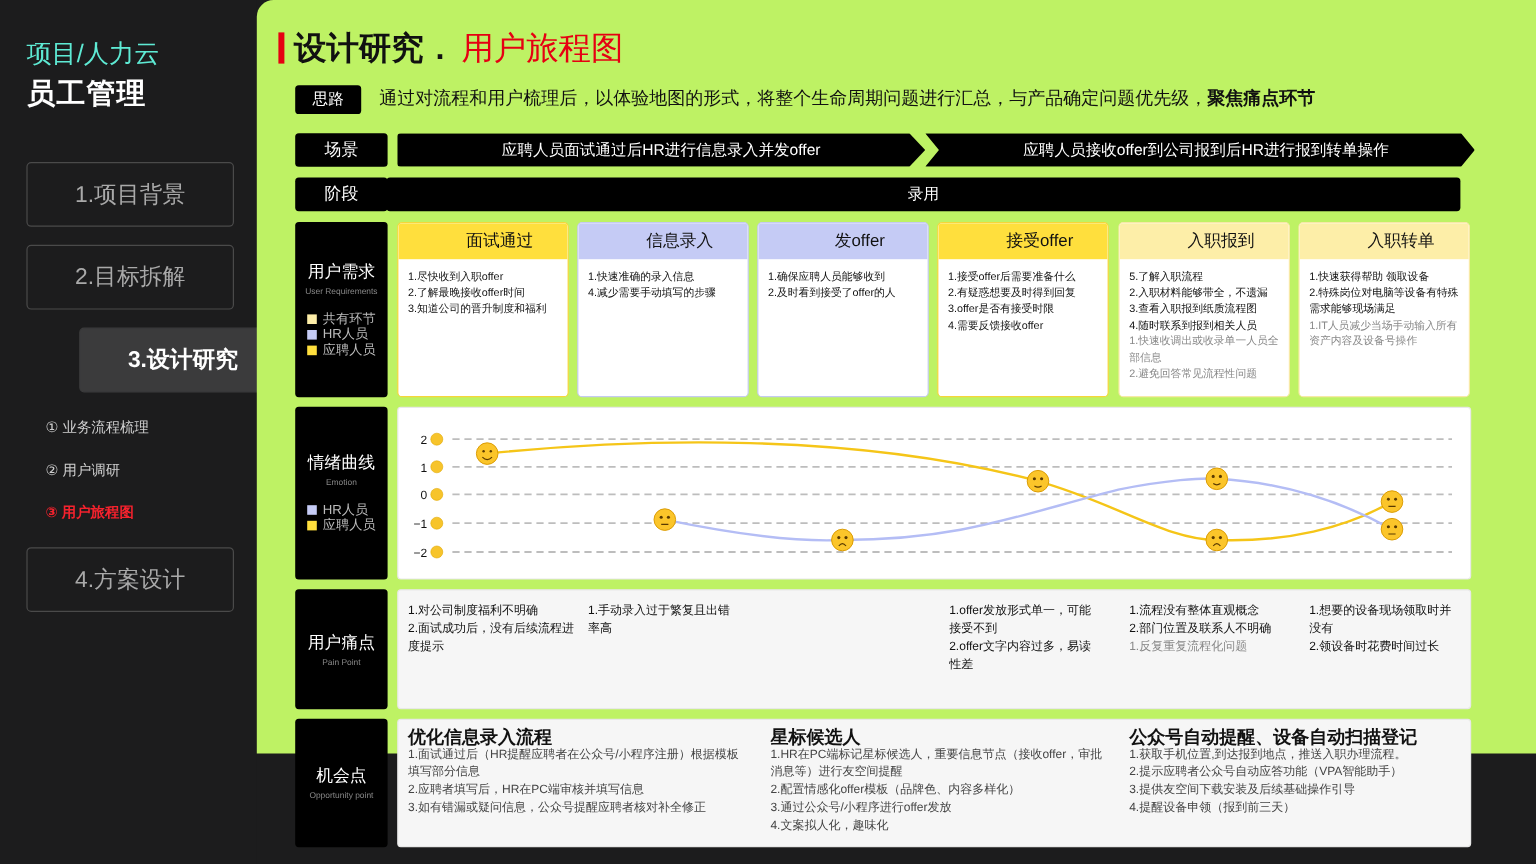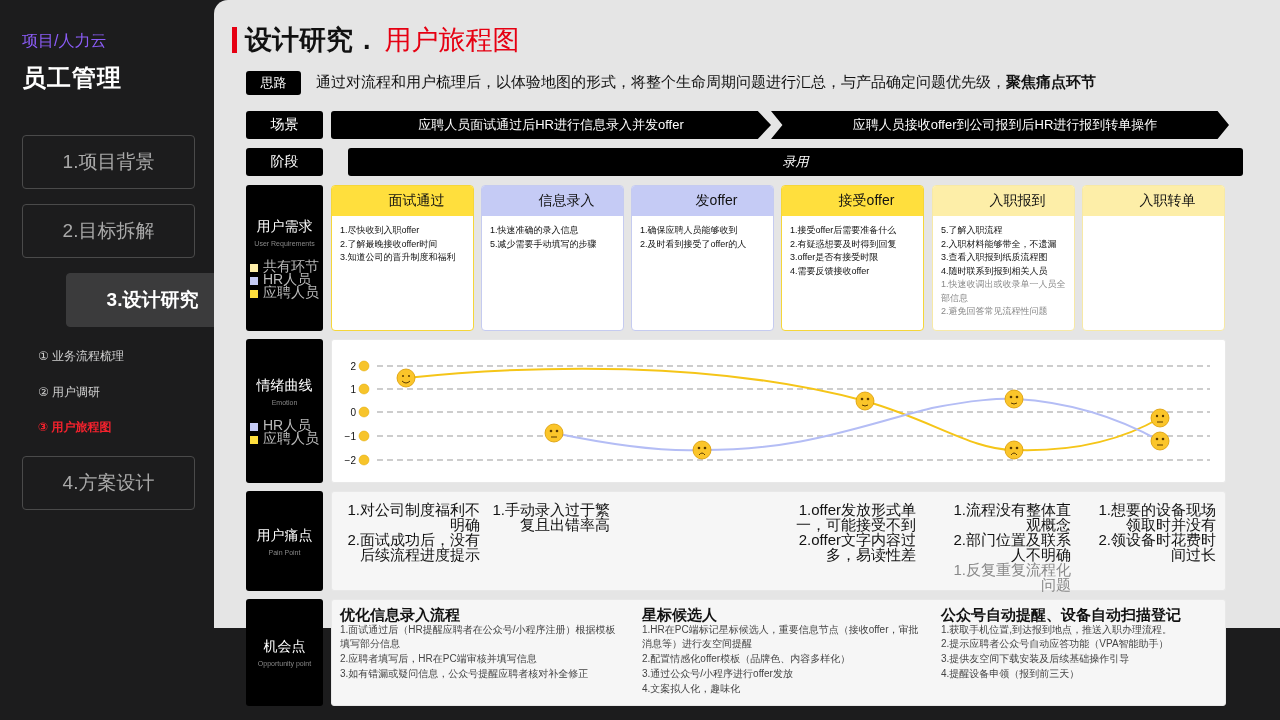--- a/index.html
+++ b/index.html
@@ -1,51 +1,51 @@
 <!DOCTYPE html>
 <html><head>
 <meta charset="utf-8">
 <style>
   * { box-sizing: border-box; margin: 0; padding: 0; }
   html, body { width: 1280px; height: 720px; overflow: hidden; background: #1c1c1d; font-family: "Liberation Sans", "DejaVu Sans", sans-serif; }
   .sidebar { position: absolute; left: 0; top: 0; width: 214px; height: 720px; background: #1c1c1d; }
-  .breadcrumb { position: absolute; left: 22px; top: 31px; color: #8b5cf6; font-size: 16px; }
+  .breadcrumb { position: absolute; left: 22px; top: 31px; color: #5eead4; font-size: 21px; }
   .proj-title { position: absolute; left: 22px; top: 62px; color: #fff; font-size: 24px; font-weight: bold; letter-spacing: 1px; }
   .nav-btn { position: absolute; left: 22px; width: 173px; height: 54px; border: 1px solid #4a4a4a; border-radius: 4px; color: #a9a9a9; font-size: 19px; display: flex; align-items: center; justify-content: center; }
   .nav-btn.active { background: #3b3b3c; border-color: #3b3b3c; color: #fff; font-weight: bold; margin-left: 44px; }
   .sub-item { position: absolute; left: 38px; font-size: 12px; color: #cfcfcf; }
   .sub-item.active { color: #f5222d; font-weight: bold; }
 
-  .main { position: absolute; left: 214px; top: 0; width: 1066px; height: 628px; background: #e5e5e5; border-radius: 14px 0 0 0; }
+  .main { position: absolute; left: 214px; top: 0; width: 1066px; height: 628px; background: #bef264; border-radius: 14px 0 0 0; }
   .page-title { position: absolute; left: 18px; top: 22px; font-size: 27px; font-weight: bold; color: #111; display: flex; align-items: center; }
   .page-title .bar { width: 5px; height: 26px; background: #e60012; margin-right: 8px; }
   .page-title .accent { color: #e60012; font-weight: normal; margin-left: 4px; }
   .page-title .dot { margin: 0 10px; }
 
   .think-tag { position: absolute; left: 32px; top: 71px; width: 55px; height: 24px; background: #000; color: #fff; font-size: 13px; border-radius: 3px; display: flex; align-items: center; justify-content: center; text-align: right; }
   .think-text { position: absolute; left: 102px; top: 73px; font-size: 15px; color: #111; }
   .think-text b { font-weight: bold; }
 
   .row-label { position: absolute; left: 32px; width: 77px; background: #000; color: #fff; border-radius: 3px; display: flex; flex-direction: column; align-items: center; justify-content: center; }
   .row-label .zh { font-size: 14px; }
   .row-label .en { font-size: 7px; color: #888; margin-top: 4px; }
-  .legend { margin-top: 13px; font-size: 14px; color: #bbb; line-height: 13px; }
+  .legend { margin-top: 13px; font-size: 11px; color: #bbb; line-height: 13px; }
   .legend .sw { display: inline-block; width: 8px; height: 8px; margin-right: 5px; vertical-align: -1px; }
 
   .scene-bar { position: absolute; top: 111px; height: 28px; background: #000; color: #fff; font-size: 13px; display: flex; align-items: center; justify-content: center; }
-  .stage-bar { position: absolute; left: 134px; top: 148px; width: 895px; height: 28px; background: #000; color: #fff; font-size: 13px; border-radius: 3px; display: flex; align-items: center; justify-content: center; font-style: italic; }
+  .stage-bar { position: absolute; left: 108px; top: 148px; width: 895px; height: 28px; background: #000; color: #fff; font-size: 13px; border-radius: 3px; display: flex; align-items: center; justify-content: center; }
 
   .card { position: absolute; top: 185px; width: 143px; height: 146px; border: 1px solid; border-radius: 4px; background: #fff; overflow: hidden; }
   .card .head { height: 30px; display: flex; align-items: center; justify-content: center; font-size: 14px; color: #111; padding-left: 28px; }
   .card .body { padding: 8px 8px; font-size: 9px; line-height: 13.5px; color: #111; }
   .card .body .gray { color: #888; }
 
   .panel { position: absolute; left: 117px; width: 895px; background: #f6f6f6; border: 1px solid #e8e8e8; border-radius: 3px; }
   .chart-panel { background: #fff; }
-  .pain-col { position: absolute; top: 10px; width: 140px; font-size: 15px; line-height: 15px; color: #111; text-align: right; }
+  .pain-col { position: absolute; top: 10px; width: 140px; font-size: 10px; line-height: 15px; color: #111; }
   .pain-col .gray { color: #888; }
   .opp-col { position: absolute; top: 8px; font-size: 10px; line-height: 14.7px; color: #444; }
   .opp-col .h { color: #111; font-weight: bold; font-size: 15px; }
 </style>
 </head>
 <body>
 
 <div class="sidebar">
   <div class="breadcrumb">项目/人力云</div>
   <div class="proj-title">员工管理</div>
@@ -97,21 +97,21 @@
     <div class="body">
       <div>1.尽快收到入职offer</div>
         <div>2.了解最晚接收offer时间</div>
         <div>3.知道公司的晋升制度和福利</div>
     </div>
   </div>
   <div class="card" style="left:267px;border-color:#c5cbf0">
     <div class="head" style="background:#c5cbf5">信息录入</div>
     <div class="body">
       <div>1.快速准确的录入信息</div>
-        <div>5.减少需要手动填写的步骤</div>
+        <div>4.减少需要手动填写的步骤</div>
     </div>
   </div>
   <div class="card" style="left:417px;border-color:#c5cbf0">
     <div class="head" style="background:#c5cbf5">发offer</div>
     <div class="body">
       <div>1.确保应聘人员能够收到</div>
         <div>2.及时看到接受了offer的人</div>
     </div>
   </div>
   <div class="card" style="left:567px;border-color:#f5d63a">
@@ -129,20 +129,25 @@
       <div>5.了解入职流程</div>
         <div>2.入职材料能够带全，不遗漏</div>
         <div>3.查看入职报到纸质流程图</div>
         <div>4.随时联系到报到相关人员</div>
       <div class="gray">1.快速收调出或收录单一人员全部信息</div>
         <div class="gray">2.避免回答常见流程性问题</div>
     </div>
   </div>
   <div class="card" style="left:868px;border-color:#f7e9a6">
     <div class="head" style="background:#fdeea8">入职转单</div>
+    <div class="body">
+      <div>1.快速获得帮助 领取设备</div>
+        <div>2.特殊岗位对电脑等设备有特殊需求能够现场满足</div>
+      <div class="gray">1.IT人员减少当场手动输入所有资产内容及设备号操作</div>
+    </div>
   </div>
 
   <div class="row-label" style="top:339px;height:144px">
     <span class="zh">情绪曲线</span>
     <span class="en">Emotion</span>
     <div class="legend">
       <div><span class="sw" style="background:#c5cbf5"></span><span>HR人员</span></div>
       <div><span class="sw" style="background:#ffdf3d"></span><span>应聘人员</span></div>
     </div>
   </div>

